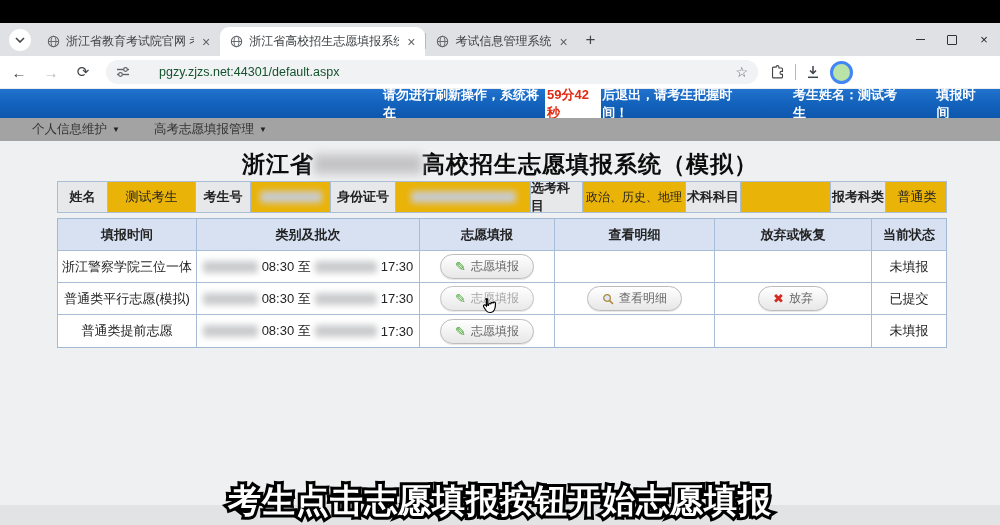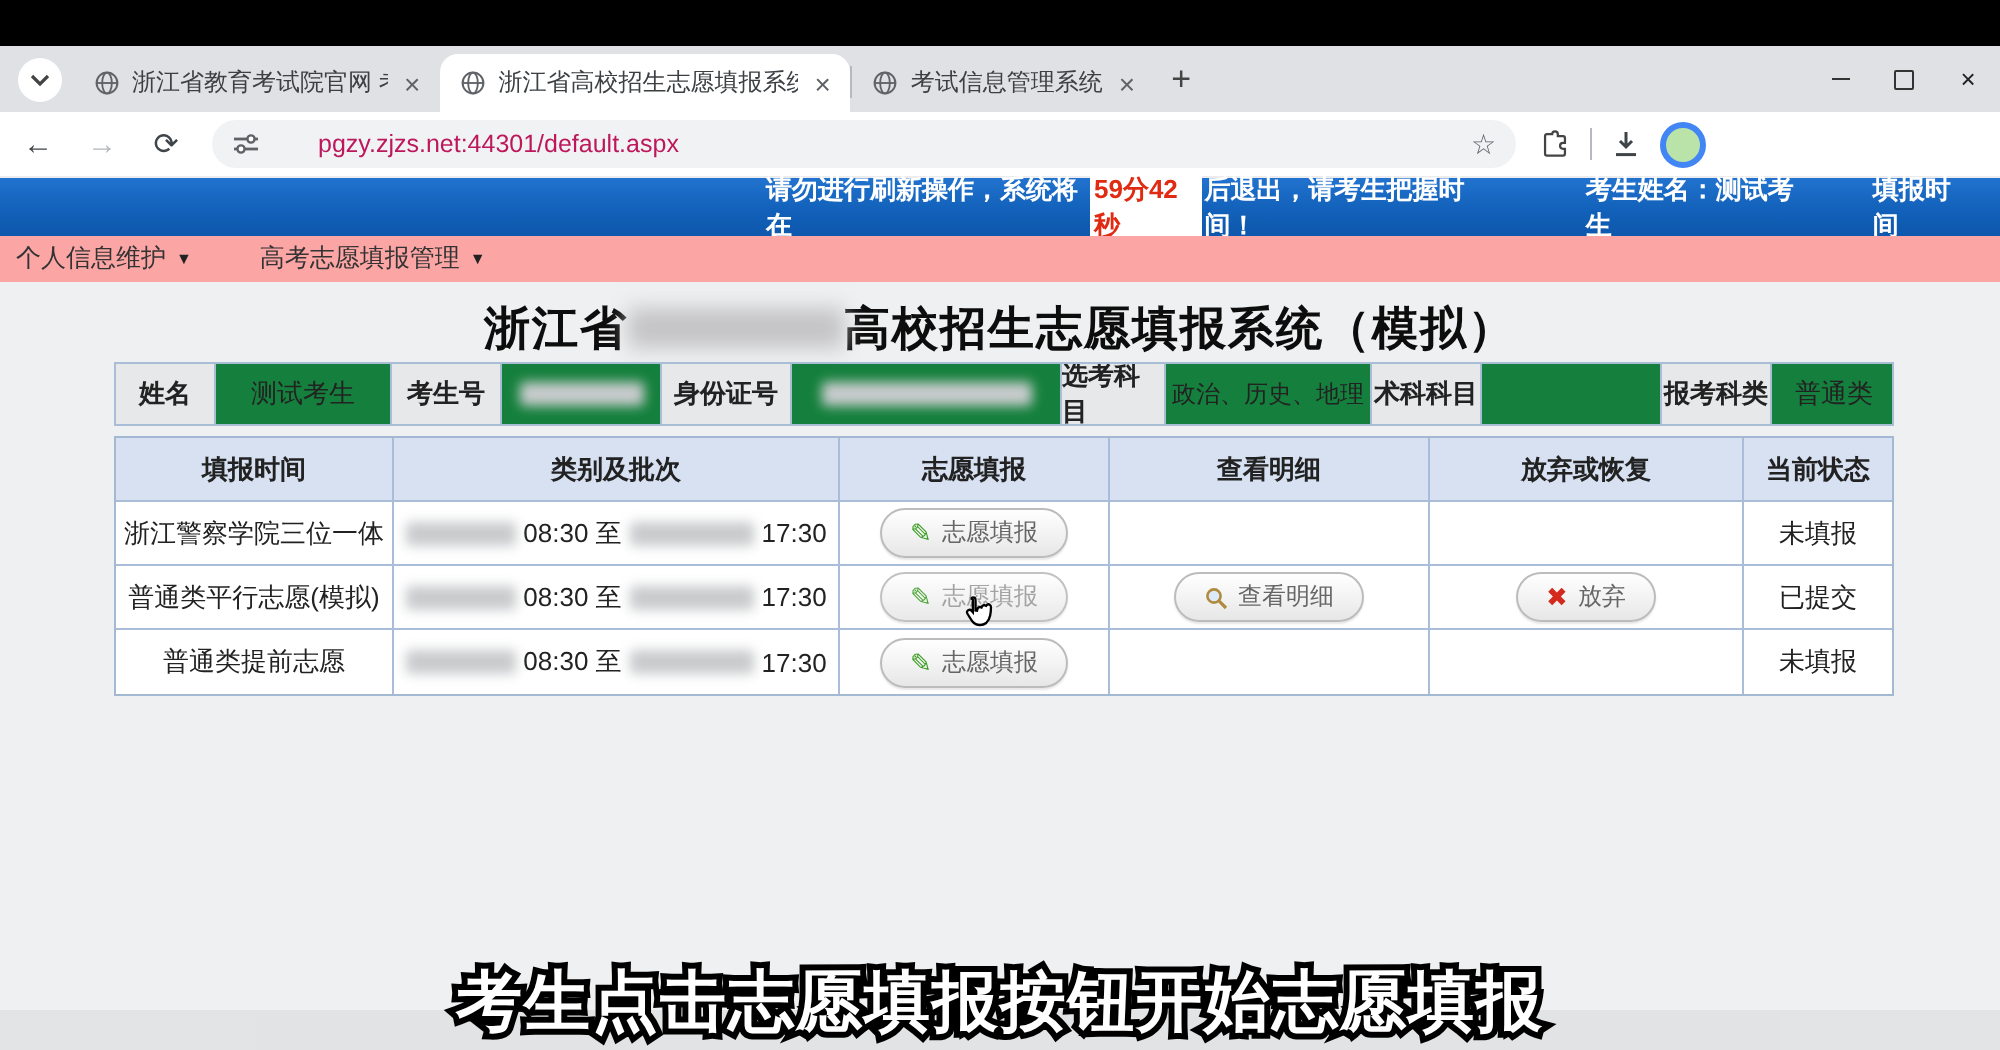--- a/index.html
+++ b/index.html
@@ -21,51 +21,51 @@
   .wincontrols{margin-left:auto;display:flex;align-items:center;height:33px;}
   .winbtn{width:32px;height:33px;display:flex;align-items:center;justify-content:center;color:#222;font-size:13px;}
   .min-glyph{display:inline-block;width:9px;height:1.4px;background:#333;}
   .restore-glyph{display:inline-block;width:8px;height:8px;border:1.3px solid #333;border-radius:1px;}
 
   
   .toolbar{position:absolute;top:56px;left:0;width:1000px;height:33px;background:#fff;display:flex;align-items:center;border-bottom:1px solid #ececec;box-sizing:border-box;}
   .navbtn{width:26px;text-align:center;font-size:15px;color:#3f4449;margin-left:6px;}
   .navbtn.dim{color:#b4b8bc;}
   .omnibox{margin-left:10px;width:652px;height:24px;background:#f0f2f4;border-radius:13px;display:flex;align-items:center;padding:0 10px;box-sizing:border-box;gap:8px;}
-  .omni-url{font-size:12.5px;color:#be185d;flex:1;white-space:nowrap;overflow:hidden;padding-left:21px;}
+  .omni-url{font-size:12.5px;color:#14532d;flex:1;white-space:nowrap;overflow:hidden;padding-left:21px;}
   .omni-star{font-size:14px;color:#5f6368;}
   .tool-icons{display:flex;align-items:center;gap:10px;margin-left:12px;}
   .updatepill{margin-left:10px;height:24px;background:#e9ebee;border-radius:13px;display:flex;align-items:center;gap:6px;padding:0 8px 0 12px;font-size:12px;color:#333;}
   .dots{font-size:14px;color:#444;}
   .profile{width:17px;height:17px;border-radius:50%;border:3px solid #4285f4;background:#b9e3a9;box-sizing:content-box;}
 
   
   .noticebar{position:absolute;top:89px;left:0;width:1000px;height:29px;
     background:linear-gradient(180deg,#2173cf 0%,#1261ba 55%,#0e57ad 100%);
     display:flex;align-items:center;color:#fff;font-size:13px;font-weight:bold;}
   .notice-msg{margin-left:383px;display:flex;align-items:center;}
   .countdown{background:#ffffff;color:#e02a12;padding:0 2px;margin:0 1px;}
   .student-name{margin-left:42px;}
   .logout{margin-left:32px;margin-right:14px;}
 
   
-  .menubar{position:absolute;top:118px;left:0;width:1000px;height:23px;background:#fca5a5;display:flex;align-items:center;gap:34px;padding-left:8px;box-sizing:border-box;}
+  .menubar{position:absolute;top:118px;left:0;width:1000px;height:23px;background:#a3a3a3;display:flex;align-items:center;gap:34px;padding-left:32px;box-sizing:border-box;}
   .menuitem{font-size:12.5px;color:#333;display:flex;align-items:center;gap:5px;}
   .caret{font-size:8px;color:#222;}
 
   
   .content{position:absolute;top:141px;left:0;width:1000px;height:340px;background:#eff0f1;}
   .pagetitle{position:absolute;top:8px;left:0;width:100%;text-align:center;font-size:23px;font-weight:bold;color:#0d0d0d;letter-spacing:1px;}
   .blur{background:#c9cbcd;filter:blur(3px);border-radius:2px;display:inline-block;}
   .title-blur{width:108px;height:20px;vertical-align:-2px;background:#c4c4c6;filter:blur(5px);}
 
   
   .infotable{position:absolute;left:57px;top:40px;width:890px;height:32px;display:grid;
     grid-template-columns:50px 88px 55px 80px 65px 135px 52px 103px 55px 90px 55px 62px;
-    border:1px solid #aabdd6;box-sizing:border-box;background:#15803d;}
+    border:1px solid #aabdd6;box-sizing:border-box;background:#eab308;}
   .icell{border-right:1px solid #aabdd6;display:flex;align-items:center;justify-content:center;font-size:13px;color:#222;overflow:hidden;}
   .icell:last-child{border-right:none;}
   .icell.lab{background:#e7e8ea;font-weight:bold;}
 
   
   .maintable{position:absolute;left:57px;top:77px;width:890px;border:1px solid #a3b8d2;box-sizing:border-box;background:#fff;}
   .trow{display:grid;grid-template-columns:139px 223px 135px 160px 157px 74px;}
   .tcell{border-right:1px solid #a9bdd8;border-bottom:1px solid #a9bdd8;height:32px;display:flex;align-items:center;justify-content:center;font-size:13px;color:#222;box-sizing:border-box;gap:4px;}
   .tcell:last-child{border-right:none;}
   .trow:last-child .tcell{border-bottom:none;}

